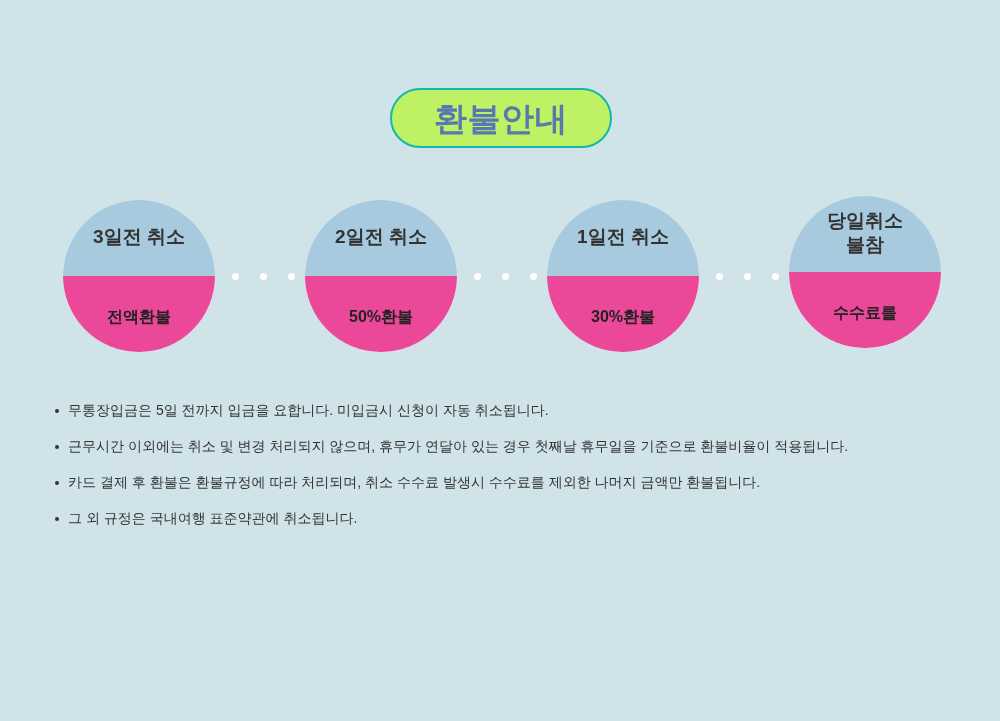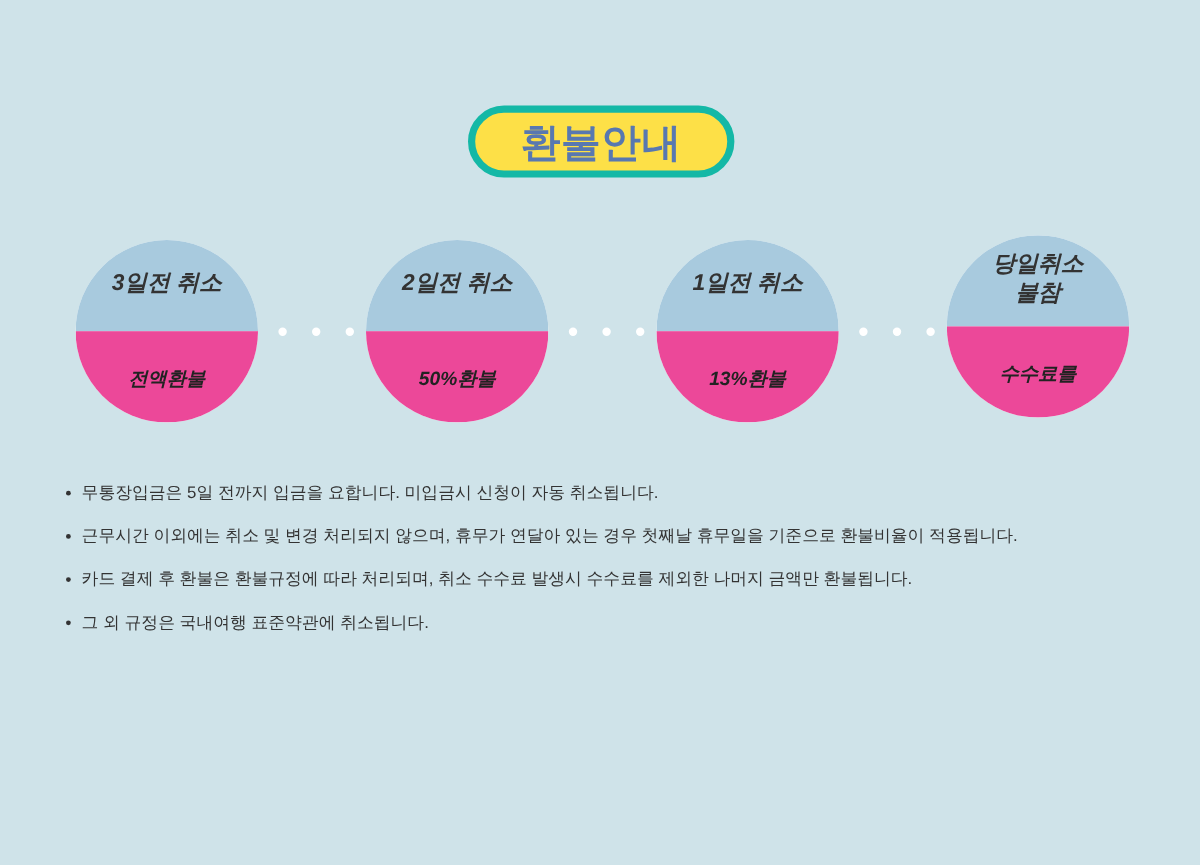--- a/index.html
+++ b/index.html
@@ -18,44 +18,43 @@
   }
 
   
   #title-pill {
     position: absolute;
     left: 390px;
     top: 88px;
     width: 222px;
     height: 60px;
     box-sizing: border-box;
-    border: 6px solid #14b8a6;
+    border: 2px solid #14b8a6;
     border-radius: 32px;
-    background: #fde047;
+    background: #bef264;
     display: flex;
     align-items: center;
     justify-content: center;
   }
   #title-pill .title-text {
     font-size: 33px;
     font-weight: bold;
     color: #5878b0;
     letter-spacing: 0.5px;
     line-height: 1;
   }
 
   
   #steps {
     position: absolute;
     left: 0;
     top: 0;
     width: 1000px;
     height: 721px;
     pointer-events: none;
-    font-style: italic;
   }
   .step-circle {
     position: absolute;
     width: 152px;
     height: 152px;
     border-radius: 50%;
     background: #ffffff;
     overflow: hidden;
     pointer-events: auto;
   }
@@ -193,21 +192,21 @@
     <span class="dot"></span>
     <span class="dot"></span>
     <span class="dot"></span>
   </div>
 
   <div class="step-circle" id="step-3">
     <div class="circle-top">
       <span class="circle-top-label">1일전 취소</span>
     </div>
     <div class="circle-bottom">
-      <span class="circle-bottom-label">13%환불</span>
+      <span class="circle-bottom-label">30%환불</span>
     </div>
   </div>
 
   <div class="connector" id="connector-3">
     <span class="dot"></span>
     <span class="dot"></span>
     <span class="dot"></span>
   </div>
 
   <div class="step-circle" id="step-4">

